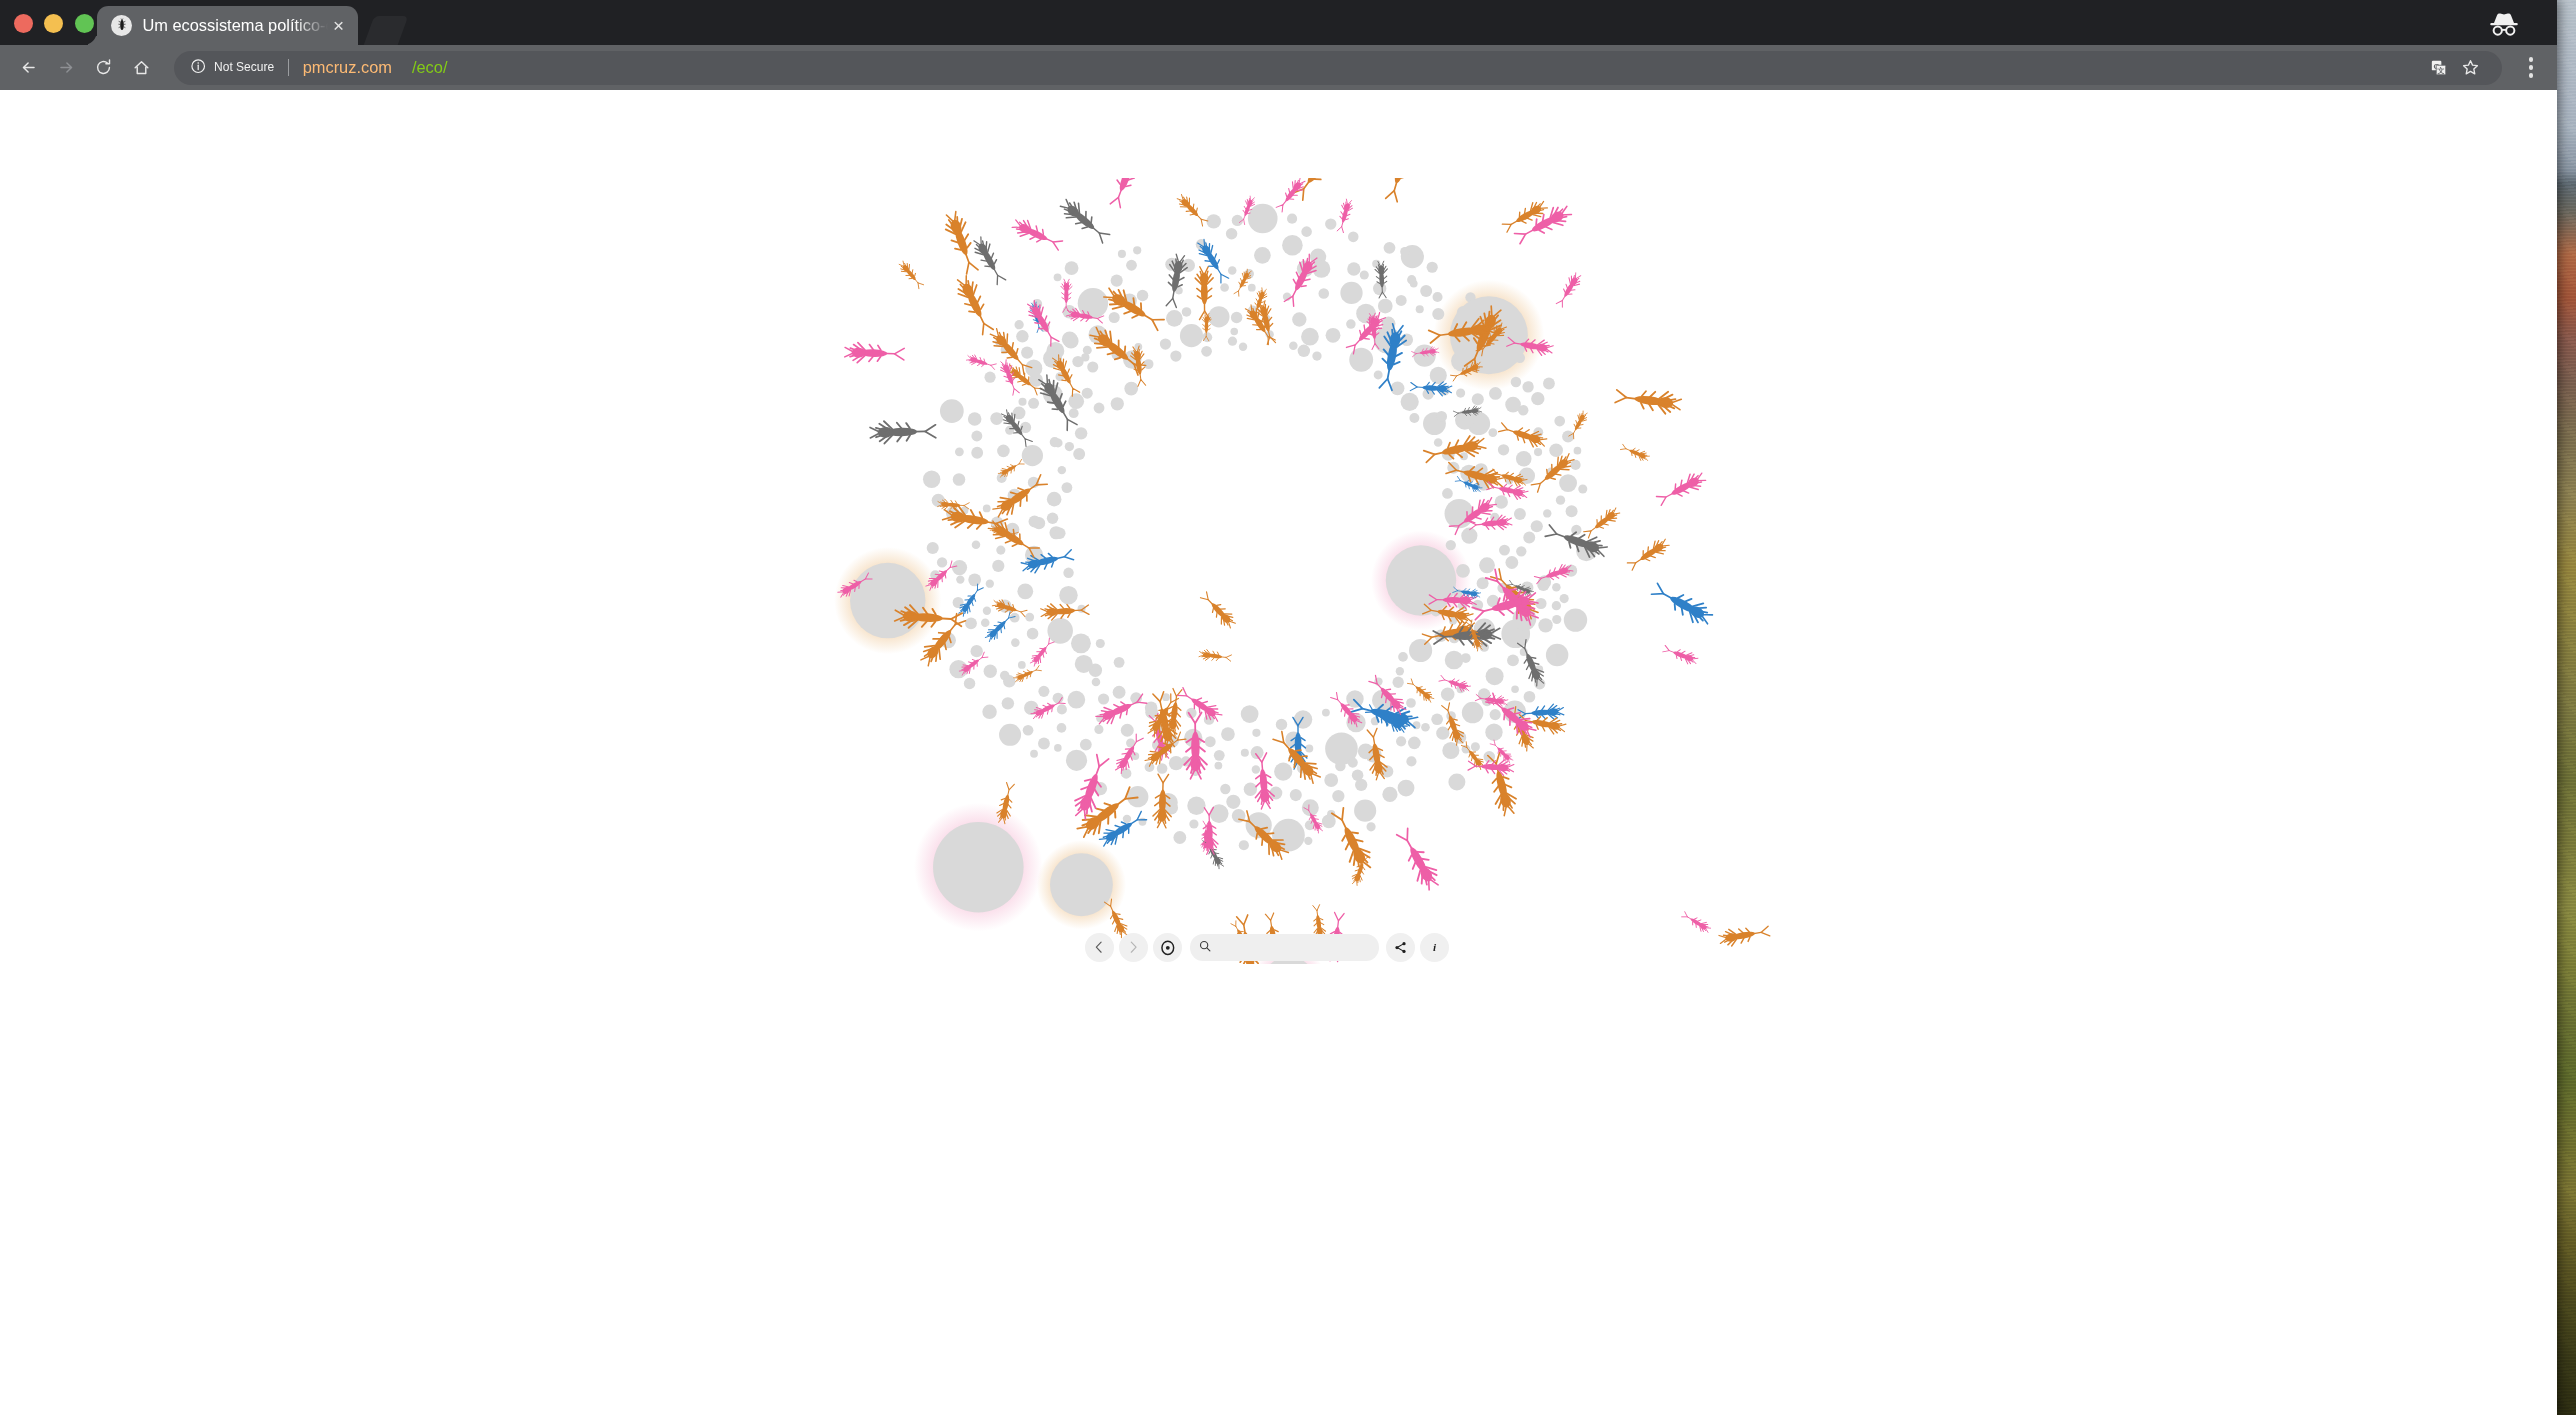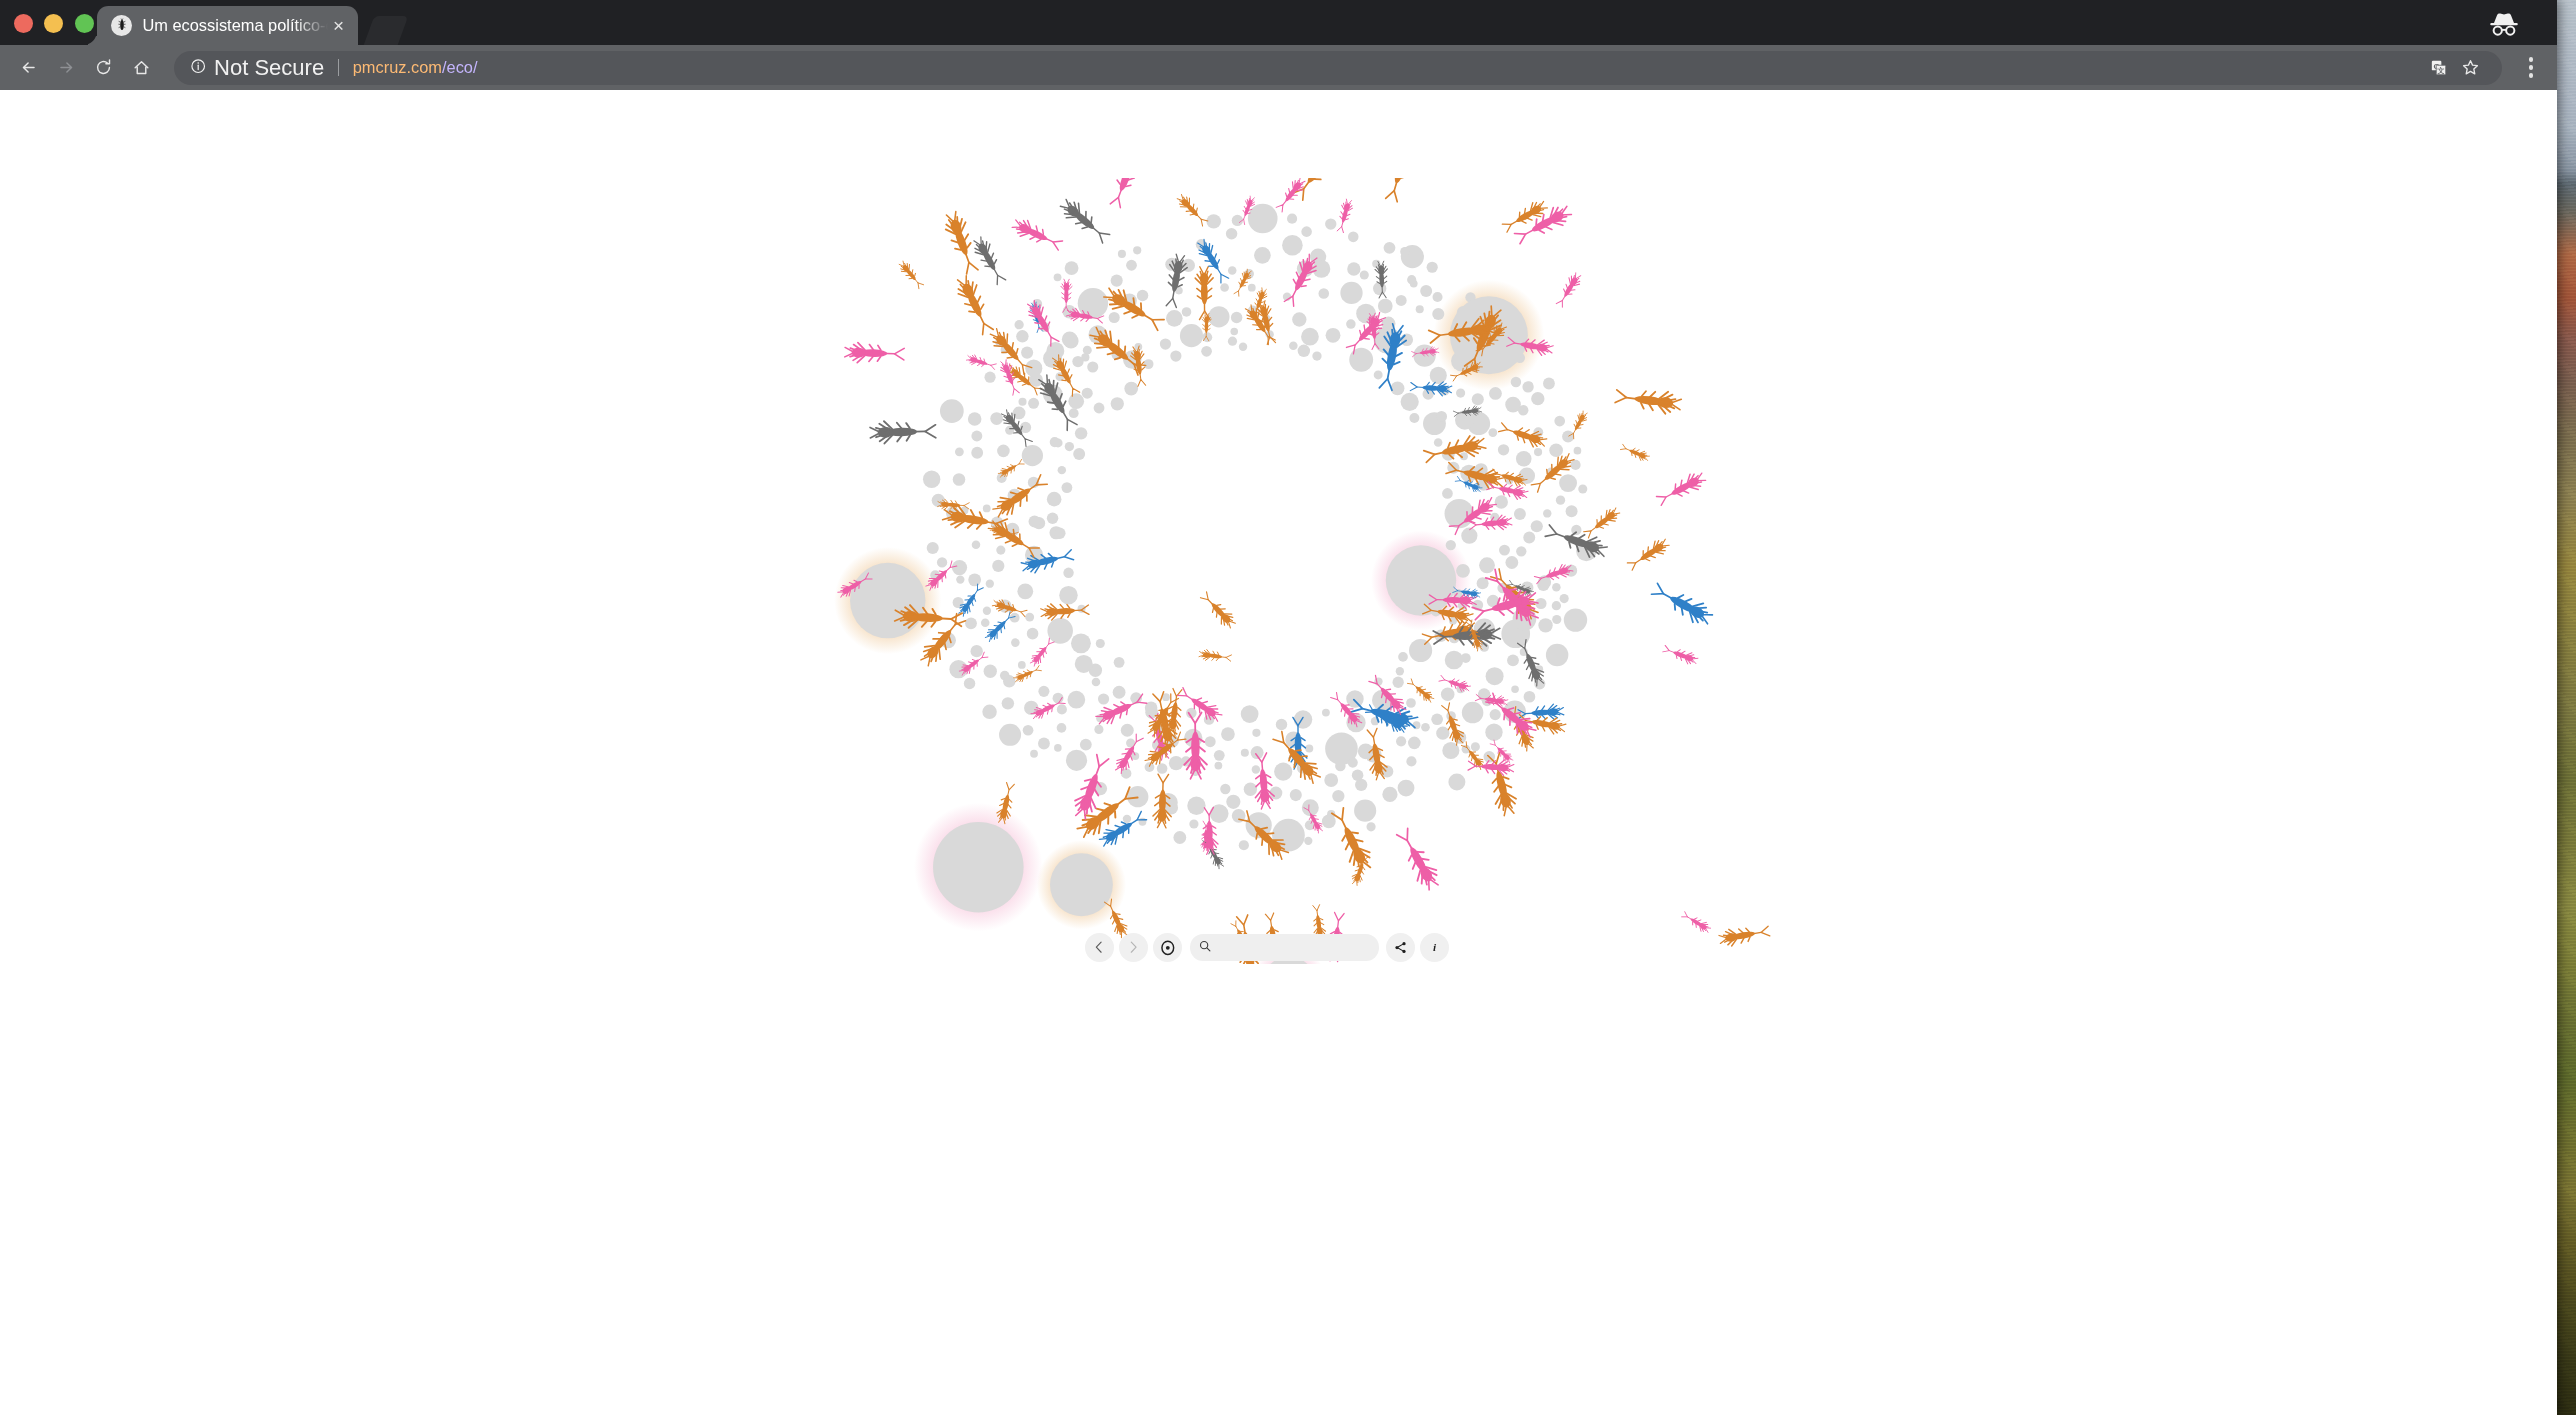--- a/index.html
+++ b/index.html
@@ -127,28 +127,28 @@
     margin-right:3.8px;
   }
   #omnibox{
     flex:1; height:34px; margin:0 8.8px 0 11.3px;
     background:#54565a; border-radius:17px;
     display:flex; align-items:center;
     padding:0 16.4px;
   }
   #notsecure{
     display:flex;align-items:center; gap:7.5px;
-    color:#f1f1f1; font-size:22px;
+    color:#f1f1f1; font-size:12px;
   }
   .omni-sep{
     width:0.6px;height:17.6px;background:#9b9da0;margin:0 14px;
   }
   #urlbox{ font-size:16.4px; display:flex; }
   .url-host{ color:#fdba74; }
-  .url-path{ color:#c4b5fd; }
+  .url-path{ color:#84cc16;margin-left:20px; }
   #omni-right{ margin-left:auto; display:flex; align-items:center; gap:2.5px; }
   .omni-icon{ width:29px;height:29px; display:flex;align-items:center;justify-content:center;}
   #menu-dots{
     width:29px;height:34px;flex:none;margin-left:6.3px;
     display:flex;flex-direction:column;align-items:center;justify-content:center;gap:3.8px;
   }
   #menu-dots i{ width:4.4px;height:4.4px;border-radius:50%;background:#e3e3e3;display:block;}
 
   
   #page{

